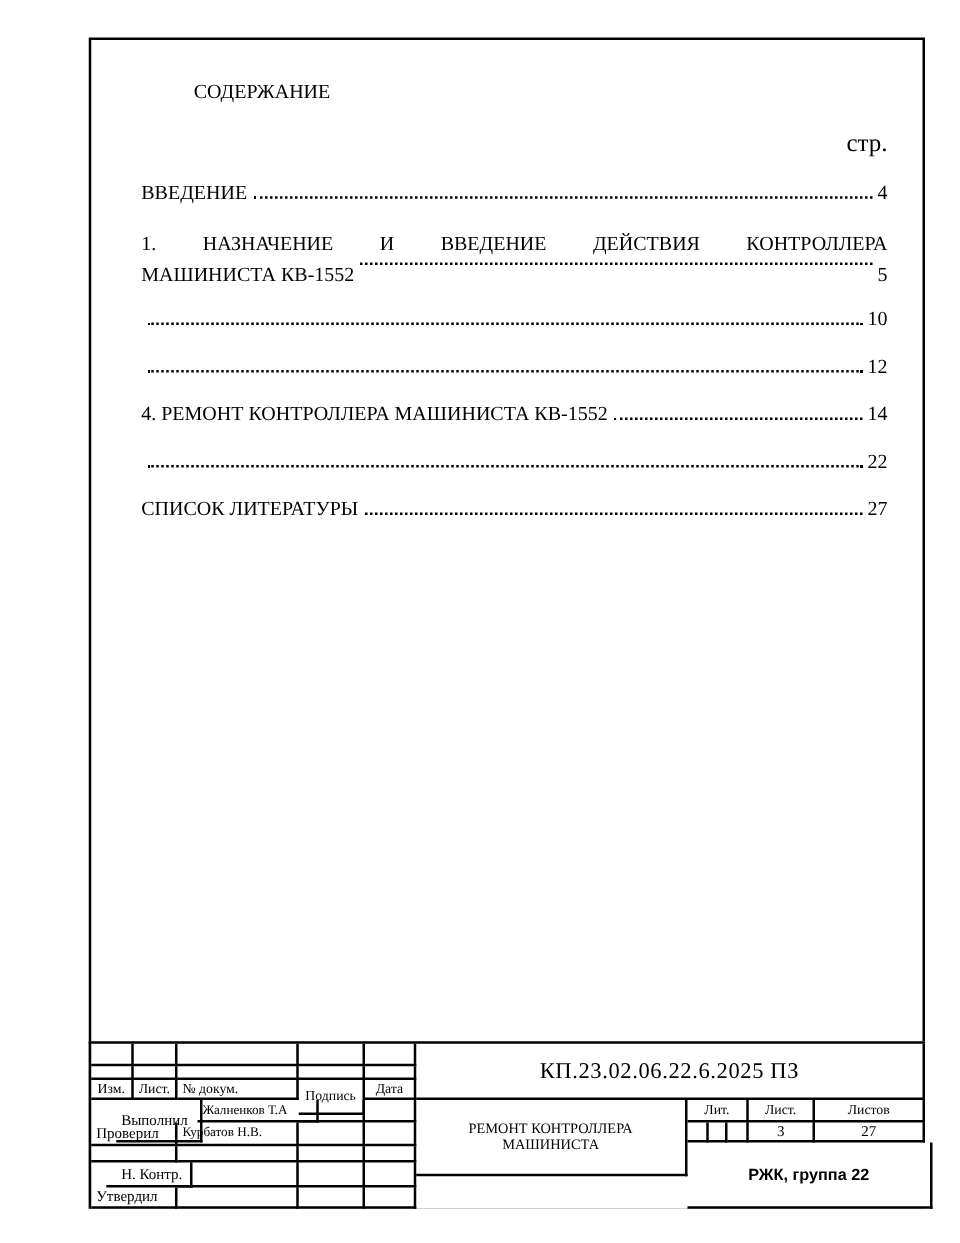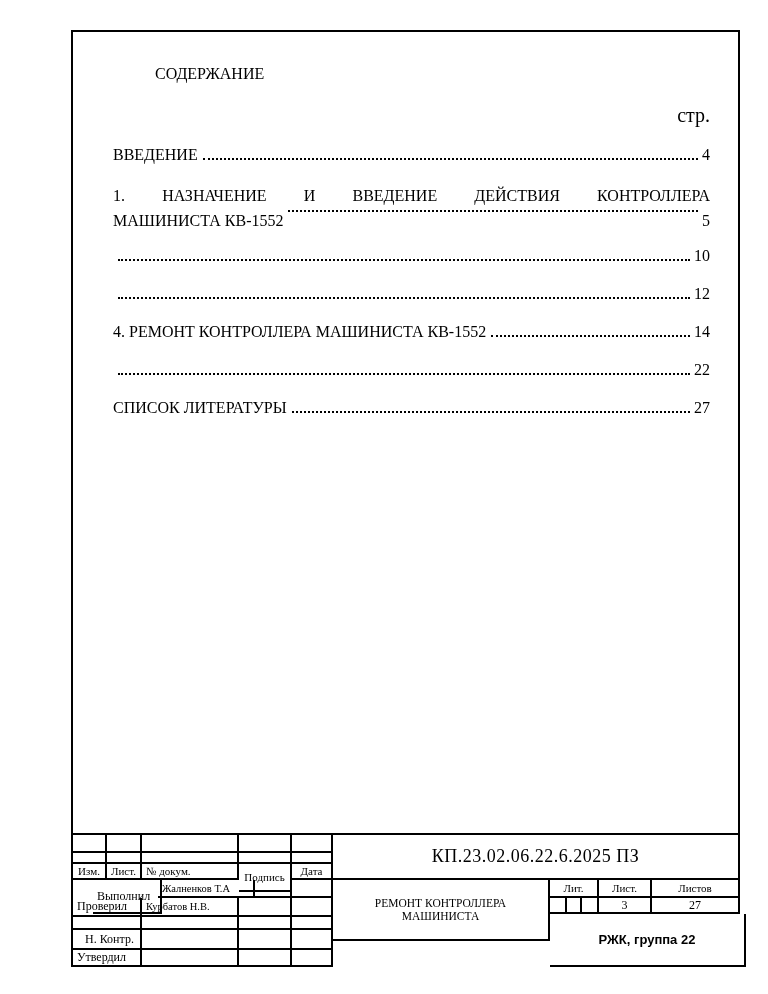--- a/index.html
+++ b/index.html
@@ -139,21 +139,21 @@
   <div class="c f-role cl" style="left:0;top:63px;width:69px;height:19px;">Проверил</div>
   <div class="c f-name cl" style="left:69px;top:63px;width:97px;height:19px;">Курбатов Н.В.</div>
   <div class="c" style="left:166px;top:63px;width:53px;height:19px;"></div>
   <div class="c" style="left:219px;top:63px;width:41px;height:19px;"></div>
 
   <div class="c" style="left:0;top:82px;width:69px;height:13px;"></div>
   <div class="c" style="left:69px;top:82px;width:97px;height:13px;"></div>
   <div class="c" style="left:166px;top:82px;width:53px;height:13px;"></div>
   <div class="c" style="left:219px;top:82px;width:41px;height:13px;"></div>
 
-  <div class="c f-role cl" style="left:0;top:95px;width:69px;height:20px;padding-left:12px;">Н. Контр.</div>
+  <div class="c f-role cl" style="left:12px;top:95px;width:69px;height:20px;padding-left:12px;">Н. Контр.</div>
   <div class="c" style="left:69px;top:95px;width:97px;height:20px;"></div>
   <div class="c" style="left:166px;top:95px;width:53px;height:20px;"></div>
   <div class="c" style="left:219px;top:95px;width:41px;height:20px;"></div>
 
   <div class="c f-role cl" style="left:0;top:115px;width:69px;height:17px;">Утвердил</div>
   <div class="c" style="left:69px;top:115px;width:97px;height:17px;"></div>
   <div class="c" style="left:166px;top:115px;width:53px;height:17px;"></div>
   <div class="c" style="left:219px;top:115px;width:41px;height:17px;"></div>
 
   <div class="c f-code" style="left:260px;top:0;width:407px;height:45px;">КП.23.02.06.22.6.2025 ПЗ</div>

